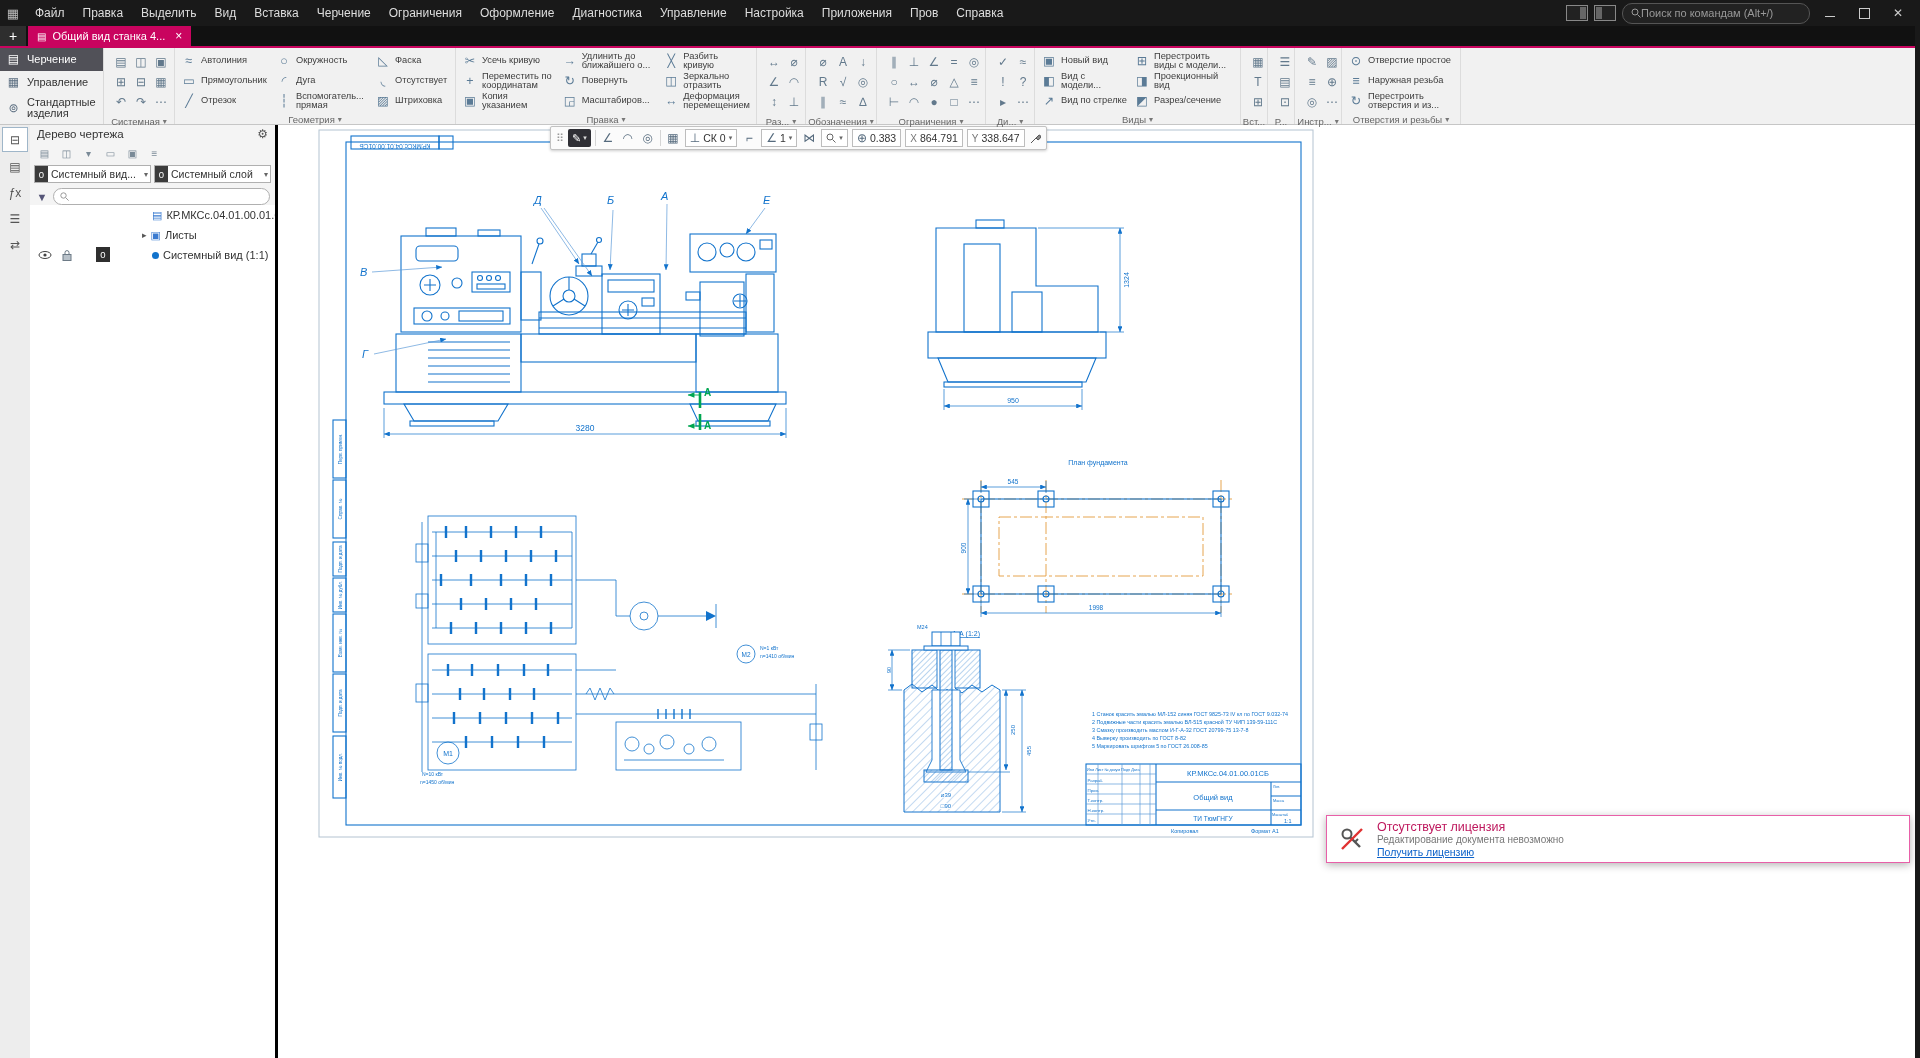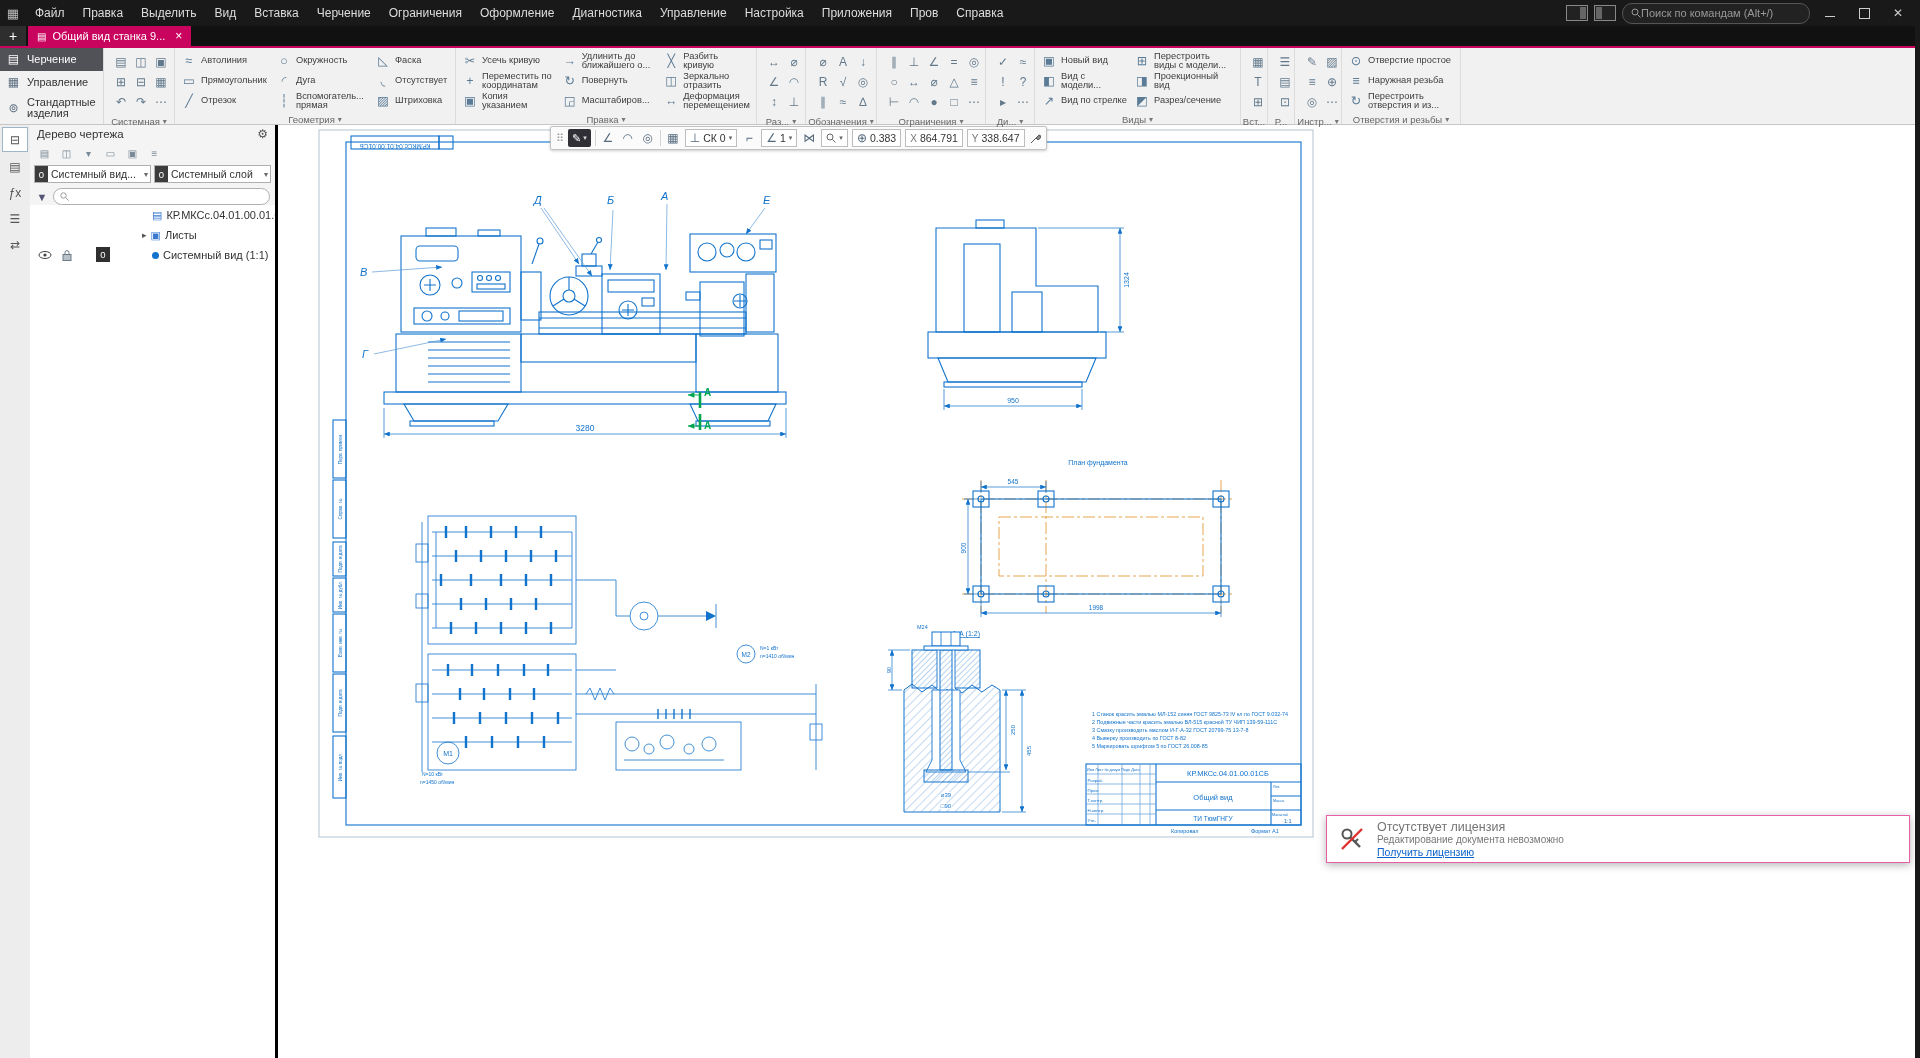--- a/index.html
+++ b/index.html
@@ -83,21 +83,21 @@
   .fb-dark{background:#2f2f35;color:#fff;height:18px;display:flex;align-items:center;gap:2px;padding:0 4px;border-radius:2px}
   .fb-sep{width:1px;height:16px;background:#d5d5d5}
   .fb-ic{width:16px;text-align:center;color:#556a7d;font-size:12px}
   .fb-field{height:16px;border:1px solid #bdbdbd;background:#fff;display:flex;align-items:center;gap:3px;padding:0 4px;font-size:10.5px;color:#333}
   .fb-lab{color:#777;font-size:10px}
   .fb-chev{font-size:7px;color:#666}
   
   .license{position:absolute;right:10px;top:691px;width:558px;height:46px;background:#fff;border:1px solid #e85fa8;
     box-shadow:0 2px 8px rgba(0,0,0,.3);display:flex;align-items:center;padding:0 12px;gap:12px;z-index:25}
   .lic-text{display:flex;flex-direction:column;line-height:1.18}
-  .lic-title{font-size:12.5px;color:#737373}
+  .lic-title{font-size:12.5px;color:#be185d}
   .lic-sub{font-size:10px;color:#777}
   .lic-link{font-size:10.5px;color:#0b61c9;text-decoration:underline;cursor:pointer}
   .rightedge{position:absolute;right:0;top:0;bottom:0;width:5px;background:#191919;z-index:60}
   
   text.t{fill:#1273cc;font-family:"Liberation Sans",sans-serif}
   text.grn{fill:#00a651;stroke:none}
   .halo{paint-order:stroke;stroke:#fff;stroke-width:2px}
 </style>
 </head>
 <body>
@@ -139,21 +139,21 @@
         <div class="maxim"></div>
       </div>
     <div class="winbtn">✕</div>
   </div>
 </div>
 
 <div class="tabbar">
   <div class="plus-tab">+</div>
   <div class="tab-active">
     <span class="tab-doc">▤</span>
-    <span>Общий вид станка 9...</span>
+    <span>Общий вид станка 4...</span>
     <span class="tab-close">×</span>
   </div>
 </div>
 
 <div class="ribbon">
   <div class="modes">
     <div class="mode active">
       <span class="mic">▤</span>
       <span>Черчение</span>
       </div>

